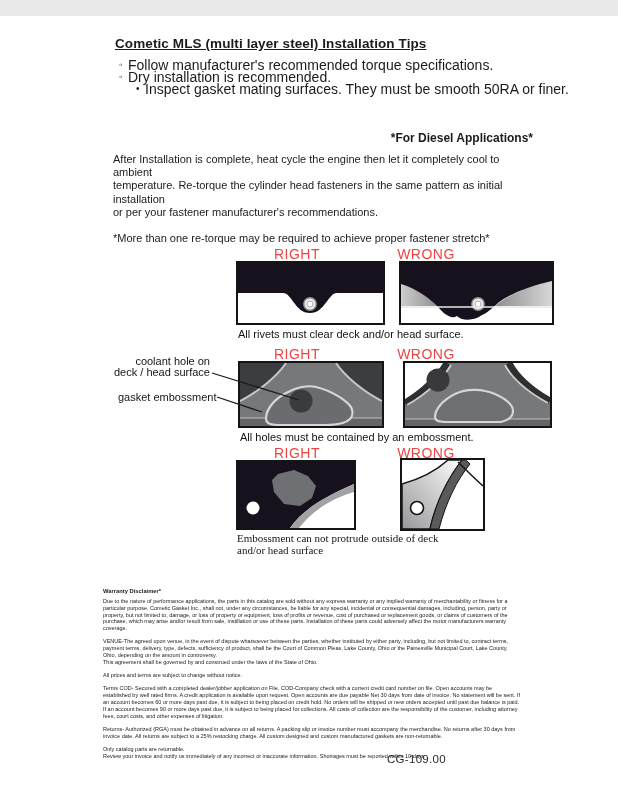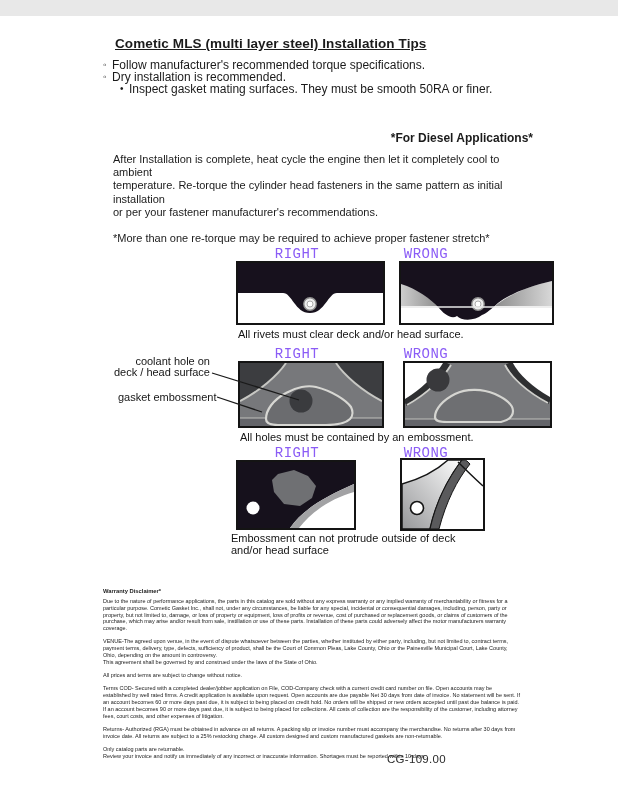--- a/index.html
+++ b/index.html
@@ -5,31 +5,31 @@
   html,body{margin:0;padding:0;background:#e8e8e8;}
   .page{
     position:relative;width:618px;height:800px;background:#ffffff;
     font-family:"Liberation Sans", sans-serif;color:#1b1b1b;overflow:hidden;
     margin:16px auto;
   }
   .title{
     position:absolute;left:115px;top:20px;font-size:13.5px;font-weight:bold;
     text-decoration:underline;letter-spacing:0.1px;white-space:nowrap;
   }
-  .bullets{position:absolute;left:103px;top:43px;font-size:12px;line-height:12px;}
+  .bullets{position:absolute;left:119px;top:43px;font-size:14px;line-height:12px;}
   .bullet{position:relative;padding-left:9px;white-space:nowrap;}
   .bullet::before{content:"◦";position:absolute;left:0;top:0;font-size:10px;}
   .subbullet{position:relative;margin-left:17px;padding-left:9px;white-space:nowrap;}
   .subbullet::before{content:"•";position:absolute;left:0;top:-0.5px;font-size:10px;}
   .diesel{position:absolute;left:113px;top:115px;width:420px;}
   .diesel-h{font-size:12px;font-weight:bold;margin:0 0 8px 0;text-align:right;}
   .diesel p{font-size:11px;line-height:13.2px;margin:0 0 13px 0;white-space:pre-line;}
   .figlabel{
-    position:absolute;font-size:14px;letter-spacing:0.5px;color:#8b5cf6;
-    width:120px;text-align:center;font-family:Liberation Mono, monospace;
+    position:absolute;font-size:14px;letter-spacing:0.5px;color:#ef4444;
+    width:120px;text-align:center;
   }
   .figbox{position:absolute;border:2px solid #141414;background:#fff;}
   .figbox svg{display:block;}
   .caption{position:absolute;font-size:11px;line-height:11.5px;color:#141414;white-space:pre-line;}
   .ann{position:absolute;font-size:11px;line-height:10.8px;color:#161616;}
   .ann.right{text-align:right;}
   .ptr{position:absolute;pointer-events:none;}
   .footer{position:absolute;left:103px;top:572px;width:417px;color:#222;}
   .footer-h{font-size:5.8px;font-weight:bold;margin:0 0 4px 0;}
   .footer p{font-size:5.5px;line-height:6.8px;margin:0 0 6.5px 0;white-space:pre-line;}
@@ -159,21 +159,21 @@
         </linearGradient>
       </defs>
       <rect x="0" y="0" width="81" height="69" fill="#ffffff"></rect>
       <path d="M0,24 C18,19 34,11 46,0 L60,0 C45,20 34,42 28,69 L0,69 Z" fill="url(#gB)" stroke="#141414" stroke-width="1.5"></path>
       <path d="M60,0 C45,20 34,42 28,69 L37,69 C44,42 55,20 68,4 L65,1 C63,0 61,0 60,0 Z" fill="#5a5a5c" stroke="#141414" stroke-width="1"></path>
       <path d="M81,26 C70,16 62,8 56,2" fill="none" stroke="#141414" stroke-width="1.4"></path>
       <circle cx="15" cy="48" r="6.5" fill="#ffffff" stroke="#141414" stroke-width="1.6"></circle>
     </svg>
   </div>
 
-  <div class="caption" style="left:231px;top:517px;">Embossment can not protrude outside of deck
+  <div class="caption" style="left:237px;top:517px;font-family:Liberation Serif, serif;">Embossment can not protrude outside of deck
 and/or head surface</div>
 
   <div class="footer">
     <div class="footer-h">Warranty Disclaimer*</div>
     <p>Due to the nature of performance applications, the parts in this catalog are sold without any express warranty or any implied warranty of merchantability or fitness for a particular purpose.  Cometic Gasket Inc., shall not, under any circumstances, be liable for any special, incidental or consequential damages, including, person, party or property, but not limited to, damage, or loss of property or equipment, loss of profits or revenue, cost of purchased or replacement goods, or claims of customers of the purchase, which may arise and/or result from sale, instillation or use of these parts.  Installation of these parts could adversely affect the motor manufacturers warranty coverage.</p>
     <p>VENUE-The agreed upon venue, in the event of dispute whatsoever between the parties, whether instituted by either party, including, but not limited to, contract terms, payment terms, delivery, type, defects, sufficiency of product, shall be the Court of Common Pleas, Lake County, Ohio or the Painesville Municipal Court, Lake County, Ohio, depending on the amount in controversy.
 This agreement shall be governed by and construed under the laws of the State of Ohio.</p>
     <p>All prices and terms are subject to change without notice.</p>
     <p>Terms COD- Secured with a completed dealer/jobber application on File, COD-Company check with a current credit card number on file.  Open accounts may be established by well rated firms.  A credit application is available upon request.  Open accounts are due payable Net 30 days from date of invoice.  No statement will be sent.  If an account becomes 60 or more days past due, it is subject to being placed on credit hold.  No orders will be shipped or new orders accepted until past due balance is paid.  If an account becomes 90 or more days past due, it is subject to being placed for collections.  All costs of collection are the responsibility of the customer, including attorney fees, court costs, and other expenses of litigation.</p>
     <p>Returns- Authorized (RGA) must be obtained in advance on all returns.  A packing slip or invoice number must accompany the merchandise.  No returns after 30 days from invoice date.  All returns are subject to a 25% restocking charge.  All custom designed and custom manufactured gaskets are non-returnable.</p>

